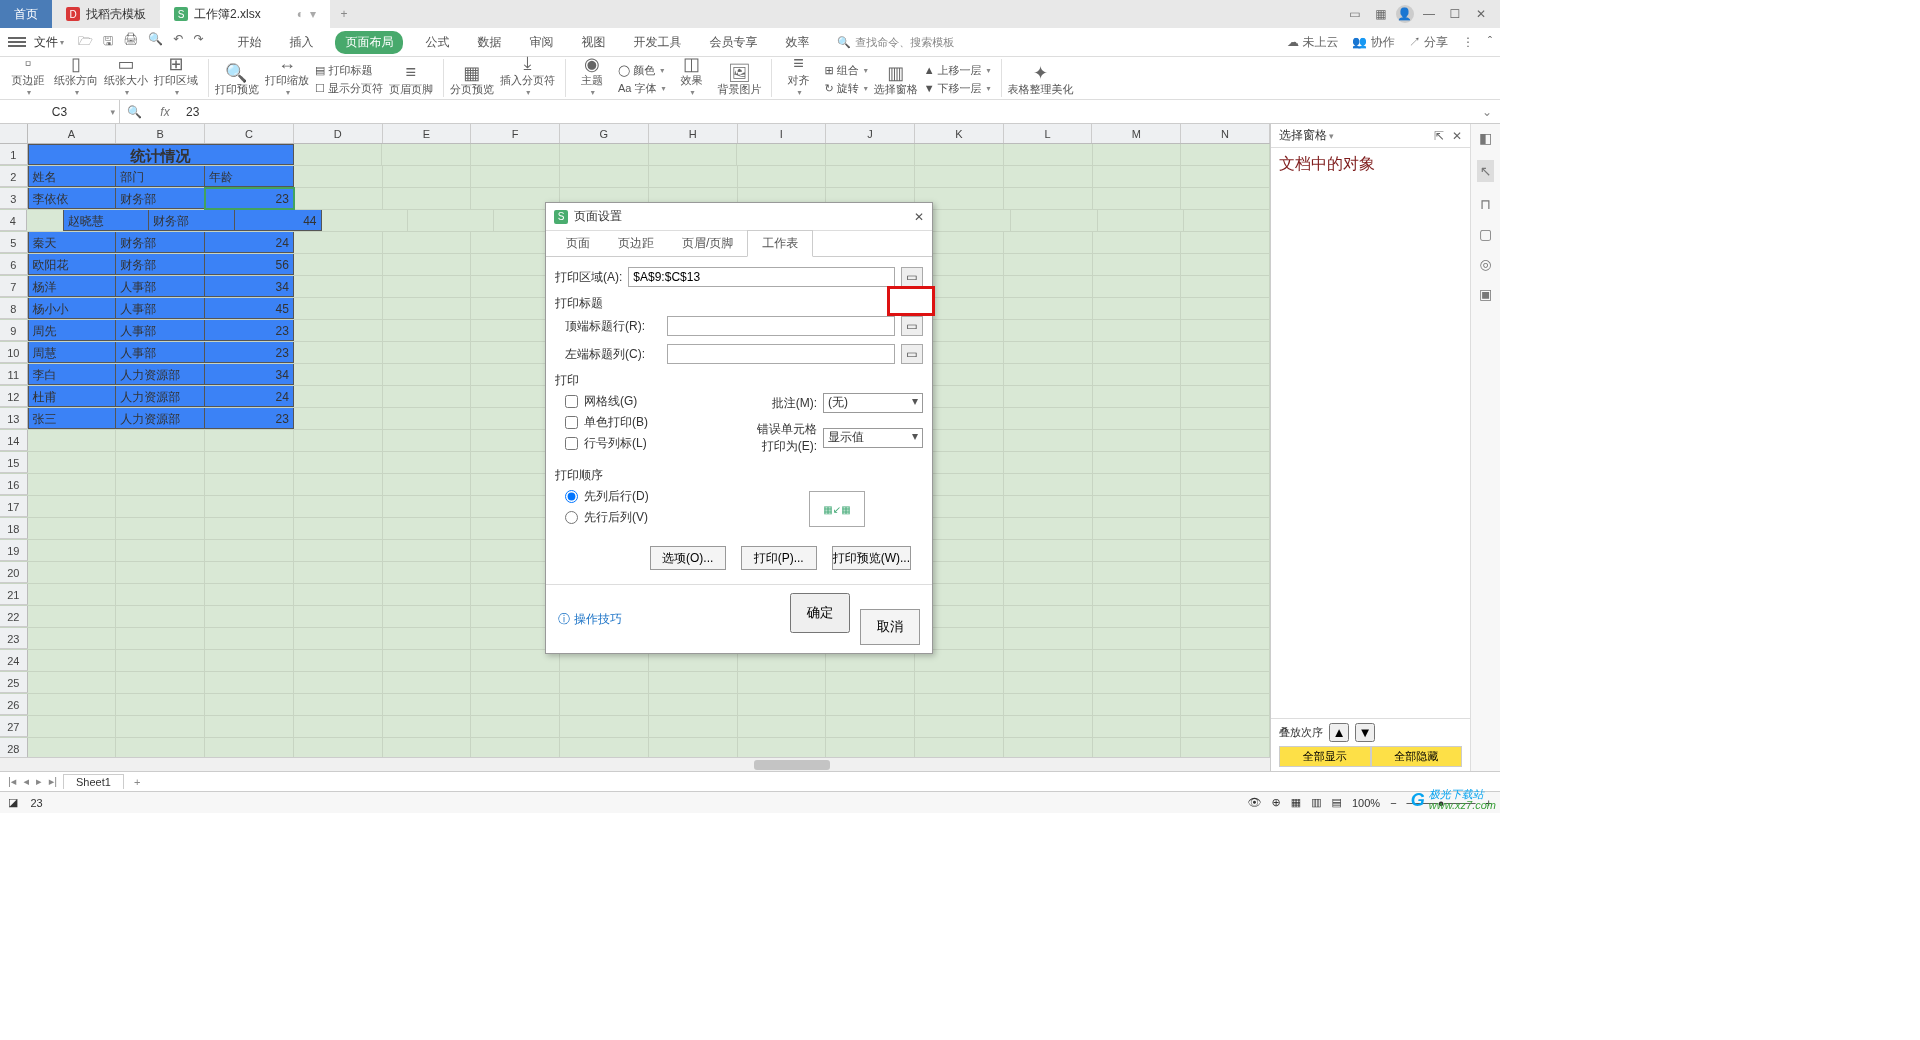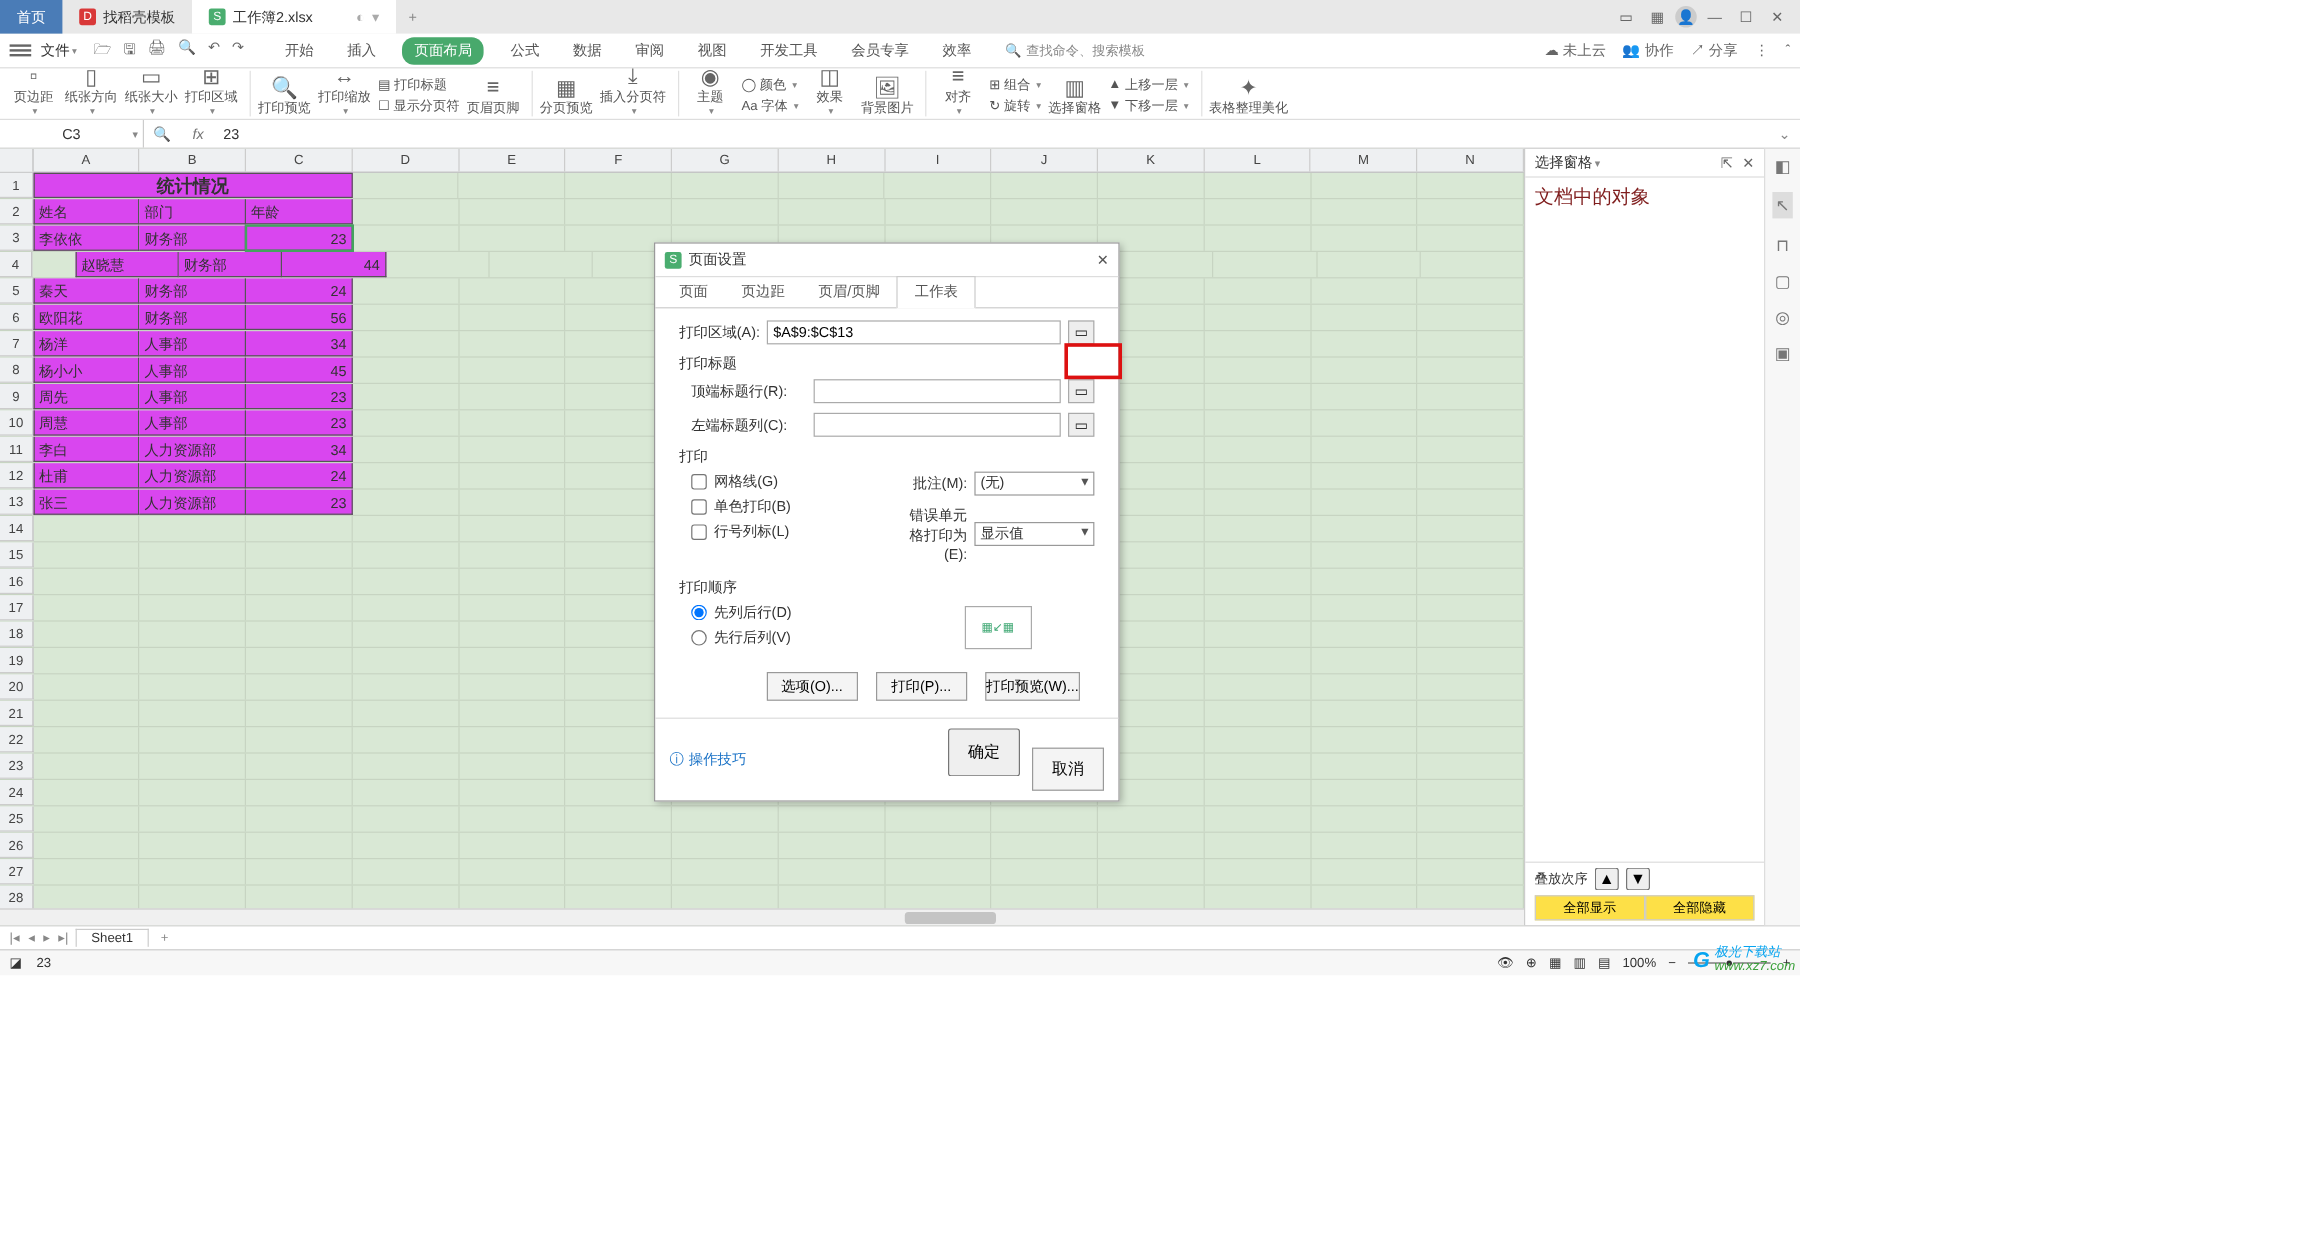--- a/index.html
+++ b/index.html
@@ -48,21 +48,21 @@
 
 .main-area { display:flex; height: calc(100% - 28px - 28px - 44px - 24px - 20px - 22px); }
 .grid-wrap { flex:1; position:relative; background:#d9e8d5; overflow:hidden; }
 .col-headers { height:20px; display:flex; background:#eef0f2; border-bottom:1px solid #bbb; font-size:11px; }
 .corner { width:28px; border-right:1px solid #bbb; background:#eef0f2; }
 .ch { width:90px; border-right:1px solid #ccc; text-align:center; line-height:20px; color:#444; }
 .rows { position:relative; }
 .row-r { display:flex; height:22px; border-bottom:1px solid #c7d4c2; }
 .rh { width:28px; background:#eef0f2; border-right:1px solid #bbb; text-align:center; font-size:11px; color:#444; line-height:22px; border-bottom:1px solid #ccc; }
 .cell { width:90px; border-right:1px solid #c7d4c2; padding:0 4px; line-height:22px; font-size:12px; }
-.data-cell { border-right:1px solid #555; border-bottom:1px solid #555; background:#d946ef; }
+.data-cell { border-right:1px solid #555; border-bottom:1px solid #555; background:#3b82f6; }
 .title-row .merged { width:270px; text-align:center; font-weight:bold; font-size:15px; }
 .row-r.top-line .data-cell { border-top:1px solid #555; }
 .selected-cell { outline:2px solid #43a35e; outline-offset:-1px; }
 
 
 .sidepanel { width:200px; border-left:1px solid #ccc; display:flex; flex-direction:column; }
 .sp-header { height:24px; border-bottom:1px solid #ddd; display:flex; align-items:center; padding:0 8px; font-size:12px; }
 .sp-header .sp-ctrl { margin-left:auto; display:flex; gap:8px; color:#666; cursor:pointer; }
 .sp-body { flex:1; padding:6px 8px; font-size:16px; color:#7f1d1d; position:relative; }
 .sp-footer { border-top:1px solid #ddd; padding:4px 8px; font-size:11px; }
@@ -82,21 +82,21 @@
 
 
 .status-bar { height:22px; border-top:1px solid #ccc; display:flex; align-items:center; padding:0 8px; font-size:11px; gap:12px; background:#f7f7f7; }
 .status-bar .right { margin-left:auto; display:flex; align-items:center; gap:10px; }
 .dialog { position:absolute; left:545px; top:202px; width:388px; background:#fff; border:1px solid #999; box-shadow: 2px 2px 6px rgba(0,0,0,.25); }
 .dlg-title { height:28px; display:flex; align-items:center; padding:0 8px; gap:6px; border-bottom:1px solid #ddd; }
 .dlg-close { margin-left:auto; cursor:pointer; color:#555; }
 .dlg-tabs { display:flex; border-bottom:1px solid #ccc; padding:0 6px; height:26px; align-items:flex-end; }
 .dlg-tab { padding:4px 14px; font-size:12px; color:#555; cursor:pointer; }
 .dlg-tab.active { border:1px solid #ccc; border-bottom:1px solid #fff; background:#fff; margin-bottom:-1px; }
-.dlg-body { padding:10px 20px; font-size:12px; }
+.dlg-body { padding:10px 9px; font-size:12px; }
 .dlg-row { display:flex; align-items:center; margin-bottom:8px; gap:6px; }
 .dlg-input { flex:1; border:1px solid #aaa; height:20px; padding:0 4px; font-size:12px; }
 .dlg-refbtn { width:22px; height:20px; border:1px solid #aaa; background:#eee; display:flex; align-items:center; justify-content:center; cursor:pointer; }
 .dlg-section { color:#333; margin: 4px 0 4px 0; }
 .dlg-indent { margin-left:10px; }
 .dlg-cb { display:flex; align-items:center; gap:6px; margin-bottom:4px; }
 .dlg-combo { width:100px; border:1px solid #999; height:20px; font-size:12px; padding:0 4px; background:#fff; position:relative; }
 .dlg-combo::after { content:"▾"; position:absolute; right:4px; color:#555; }
 .dlg-two-col { display:flex; gap:14px; }
 .dlg-two-col .col { flex:1; }

